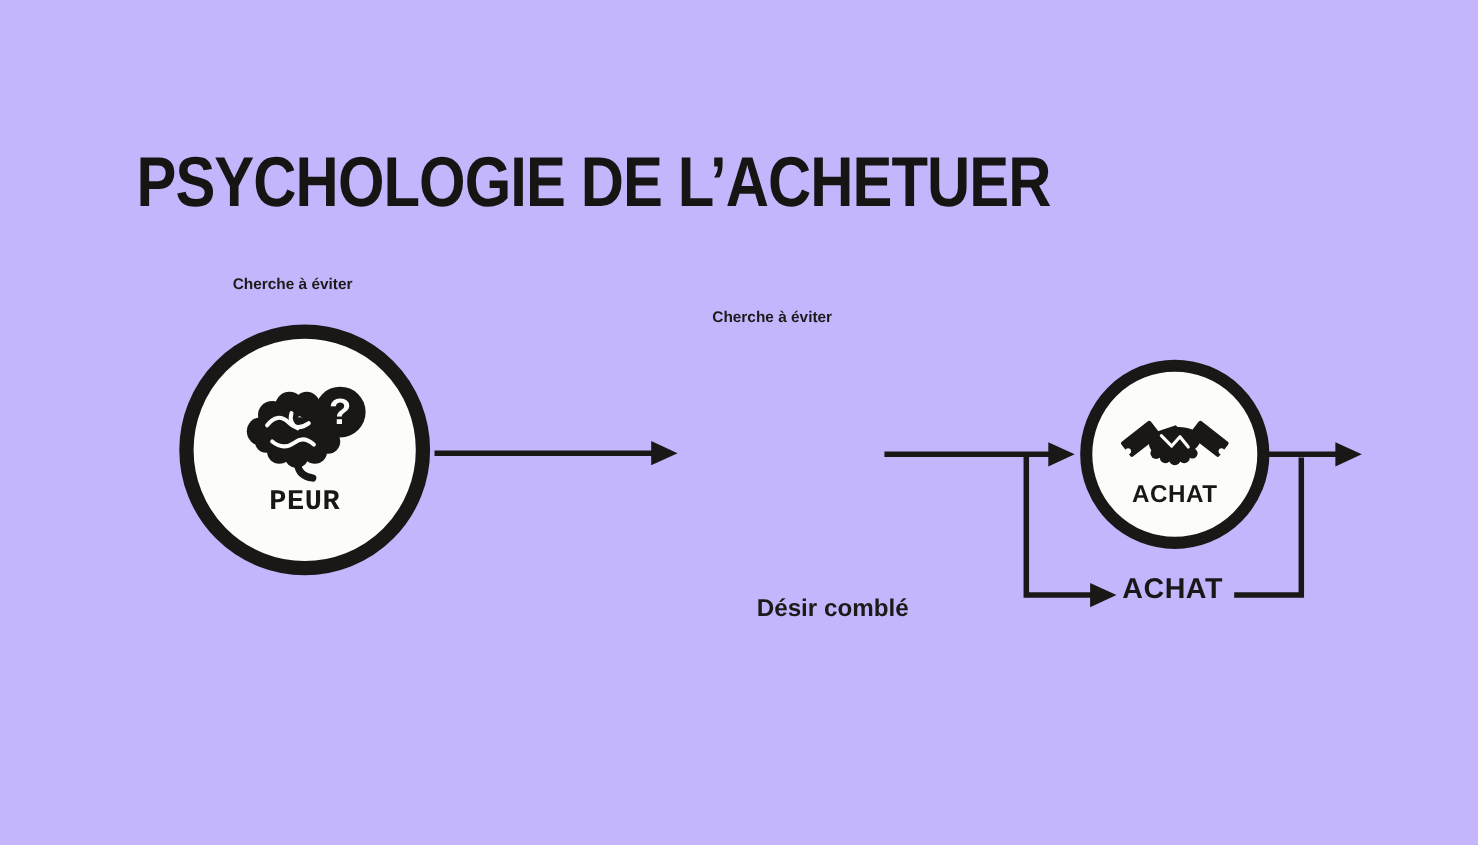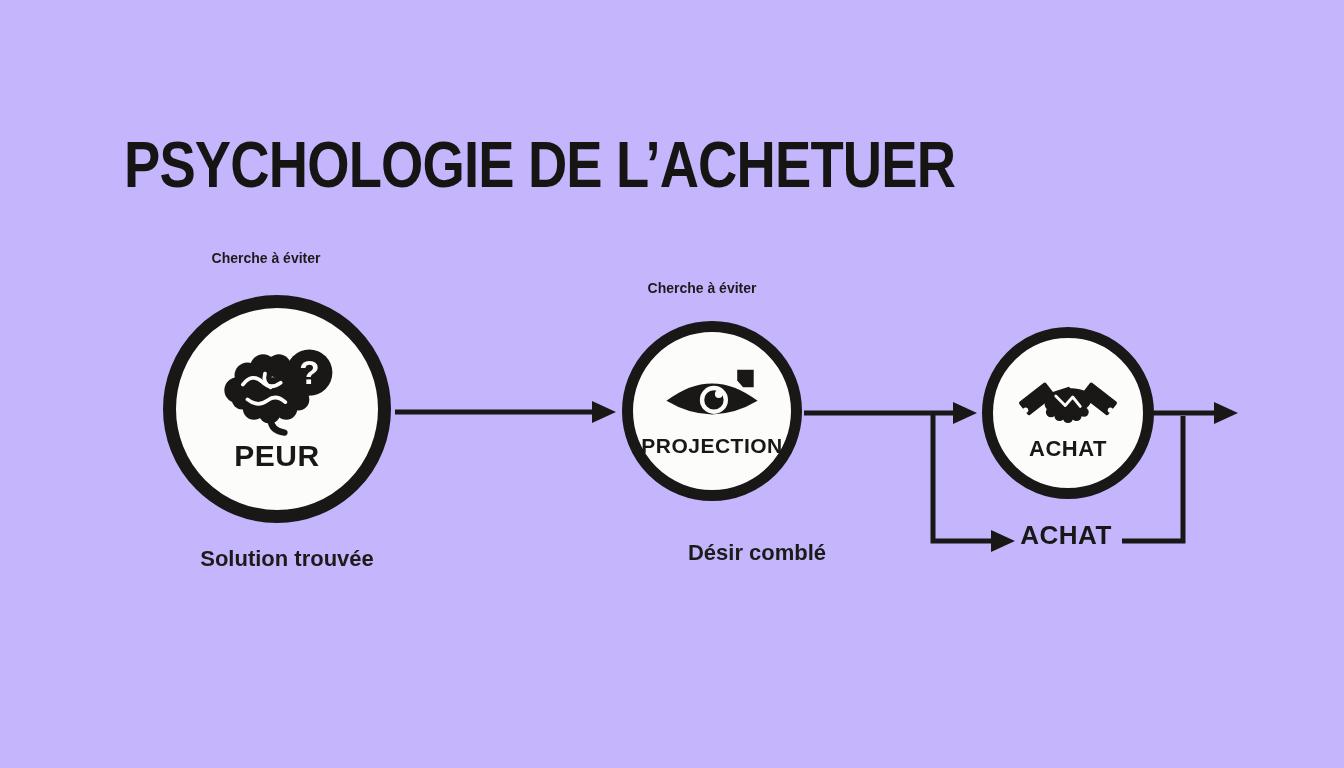--- a/index.html
+++ b/index.html
@@ -56,21 +56,21 @@
   .c1 { left: 163px; top: 295px; width: 228px; height: 228px; border-width: 13px; }
   .c2 { left: 622px; top: 321px; width: 180px; height: 180px; border-width: 11px; }
   .c3 { left: 982px; top: 327px; width: 172px; height: 172px; border-width: 11px; }
   .node-label {
     font-weight: bold;
     letter-spacing: 0.5px;
     white-space: nowrap;
     color: #191817;
     text-align: center;
   }
-  .c1 .node-label { font-size: 30px; margin-top: 0; }
+  .c1 .node-label { font-size: 26px; margin-top: 0; font-family: Liberation Mono, monospace; }
   .c2 .node-label { font-size: 21px; margin-top: 6px; }
   .c3 .node-label { font-size: 22px; margin-top: 6px; }
   .flow-label {
     position: absolute;
     transform: translateX(-50%);
     font-weight: bold;
     white-space: nowrap;
     color: #1d1b19;
   }
   .lab-sm { font-size: 14px; }
@@ -138,34 +138,23 @@
         <path d="M33,58 q11,9 22,1 q9,-7 19,2"></path>
         <path d="M52,30 q-3,10 6,15"></path>
       </g>
       <path d="M58,80 q1,12 15,14" fill="none" stroke="#191817" stroke-width="7" stroke-linecap="round"></path>
       <circle cx="100" cy="29" r="25" fill="#191817"></circle>
       <text x="100" y="41" text-anchor="middle" font-size="36" font-weight="bold" fill="#fcfcfb" font-family="Liberation Sans, sans-serif">?</text>
     </svg>
     <div class="node-label">PEUR</div>
   </div>
 
-  <div class="flow-label lab-md" style="left:287px; top:546px;">Solution trouvée</div>
 
   <div class="flow-label lab-sm" style="left:702px; top:280px;">Cherche à éviter</div>
 
-  <div class="node-circle c2">
-    <svg class="icon-svg" width="98" height="64" viewBox="0 0 100 66">
-      <polygon points="76,6 93,6 93,24 82,24 76,17" fill="#191817"></polygon>
-      <path d="M3,38 Q50,2 97,38 Q50,66 3,38 Z" fill="#191817"></path>
-      <circle cx="52" cy="37" r="14.5" fill="#fcfcfb"></circle>
-      <circle cx="52" cy="37" r="10" fill="#191817"></circle>
-      <circle cx="57" cy="31" r="4" fill="#fcfcfb"></circle>
-    </svg>
-    <div class="node-label">PROJECTION</div>
-  </div>
 
   <div class="flow-label lab-md" style="left:721px; top:540px;margin-left:36px;">Désir comblé</div>
 
 
   <div class="node-circle c3">
     <svg class="icon-svg" width="104" height="66" viewBox="0 0 110 70">
       <g fill="#191817">
         <rect x="4" y="28" width="36" height="18" rx="2" transform="rotate(-38 22 37)"></rect>
         <rect x="70" y="28" width="36" height="18" rx="2" transform="rotate(38 88 37)"></rect>
         <ellipse cx="55" cy="40" rx="25" ry="14" transform="rotate(-8 55 40)"></ellipse>

